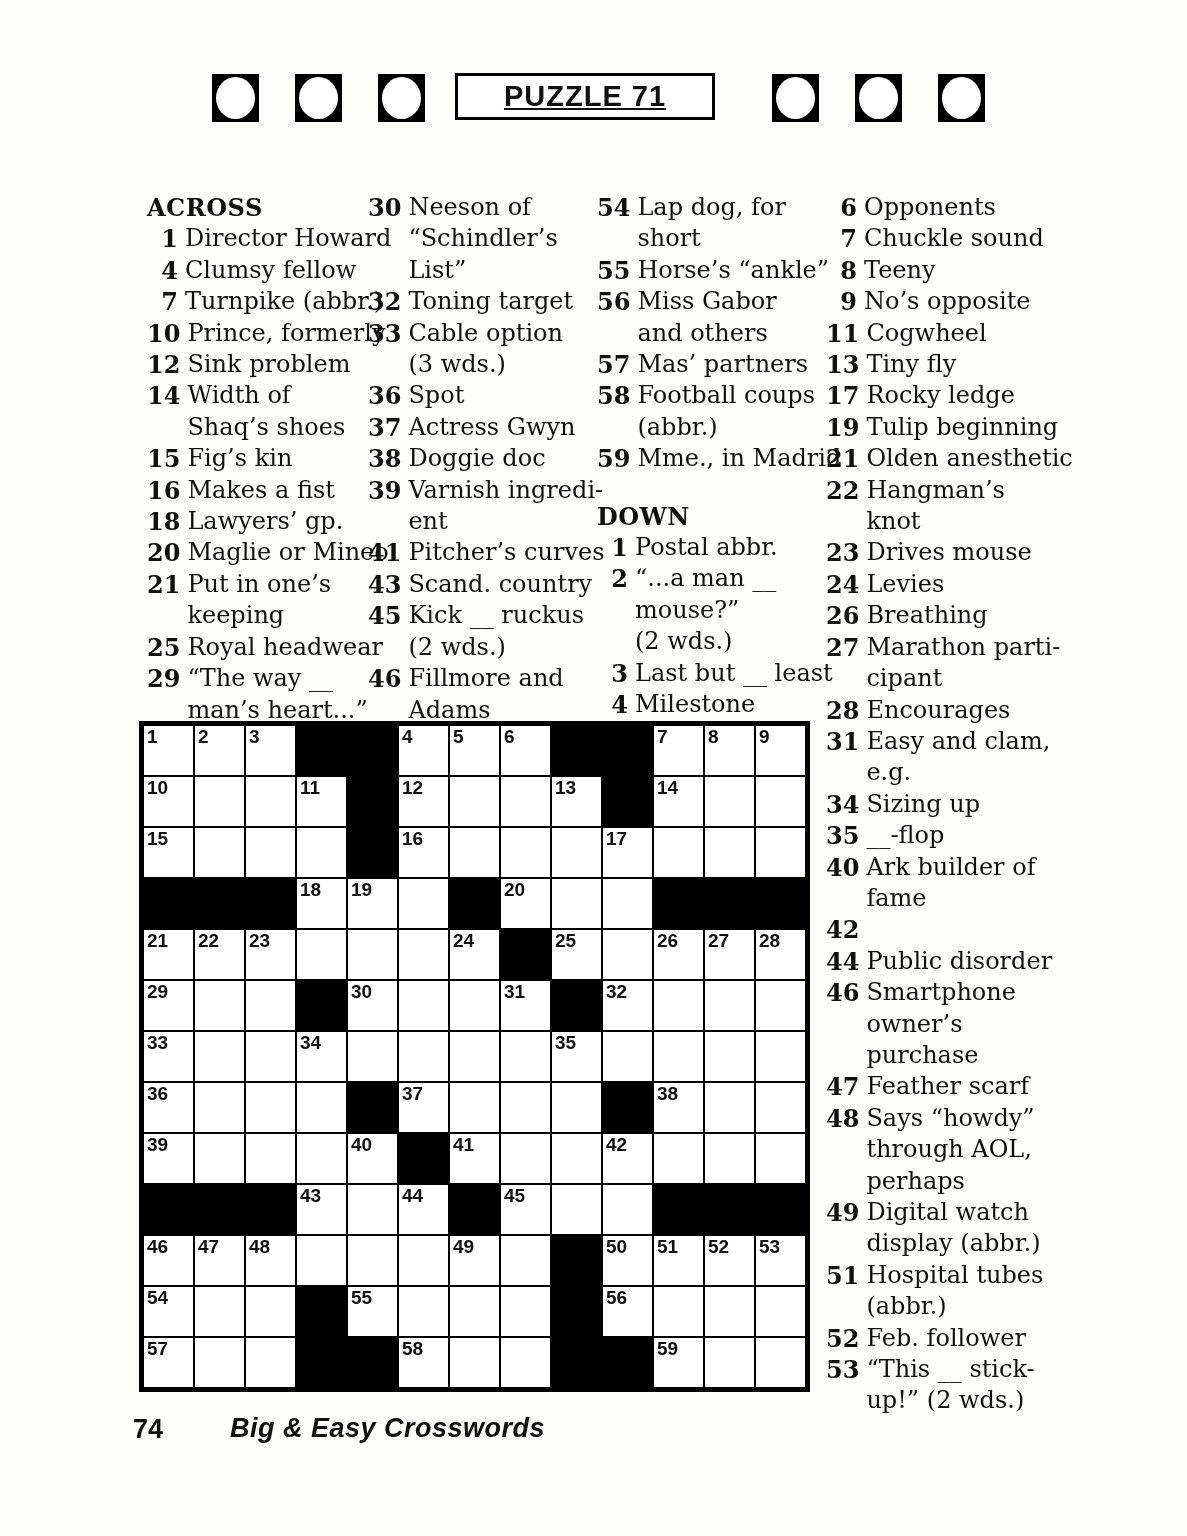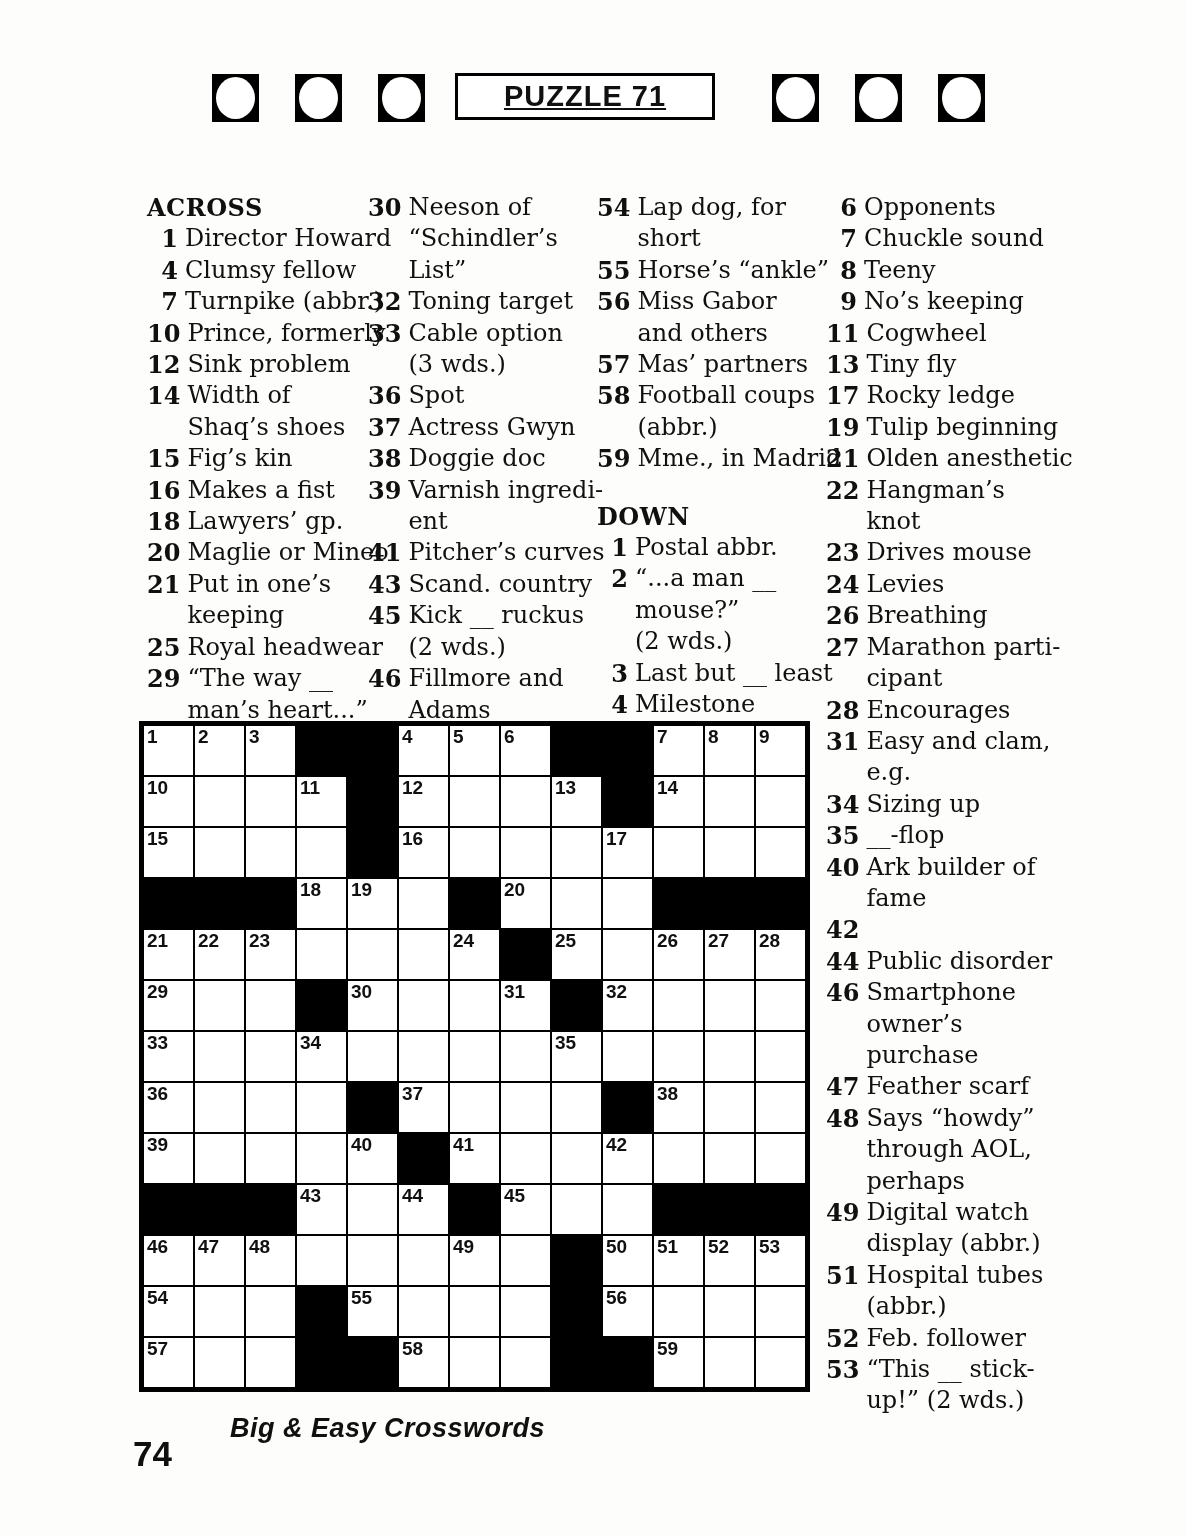--- a/index.html
+++ b/index.html
@@ -31,21 +31,21 @@
   .grid{position:absolute;left:139px;top:721px;width:671px;height:671px;box-sizing:border-box;
         border:4px solid #000;background:#fff;display:grid;
         grid-template-columns:repeat(13,1fr);grid-template-rows:repeat(13,1fr);}
   .cell{position:relative;border:1px solid #000;background:#fff;}
   .cell.black{background:#000;}
   .cnum{position:absolute;top:1px;left:3px;font-family:"Liberation Sans",sans-serif;
         font-weight:700;font-size:19px;line-height:1.1;}
 
   
   #page-num{position:absolute;left:133px;top:1414px;font-family:"Liberation Sans",sans-serif;
-            font-weight:700;font-size:35px;margin-top:20px;}
+            font-weight:700;font-size:27px;}
   #book-title{position:absolute;left:230px;top:1413px;font-family:"Liberation Sans",sans-serif;
               font-weight:700;font-style:italic;font-size:27px;letter-spacing:.5px;}
 </style>
 </head>
 <body>
 
 <div class="page">
 
   <div>
     <div class="orn o1">
@@ -246,21 +246,21 @@
       <div class="clue">
         <span class="num">7</span>
         <span class="txt">Chuckle sound</span>
       </div>
       <div class="clue">
         <span class="num">8</span>
         <span class="txt">Teeny</span>
       </div>
       <div class="clue">
         <span class="num">9</span>
-        <span class="txt">No’s keeping</span>
+        <span class="txt">No’s opposite</span>
       </div>
       <div class="clue">
         <span class="num">11</span>
         <span class="txt">Cogwheel</span>
       </div>
       <div class="clue">
         <span class="num">13</span>
         <span class="txt">Tiny fly</span>
       </div>
       <div class="clue">

